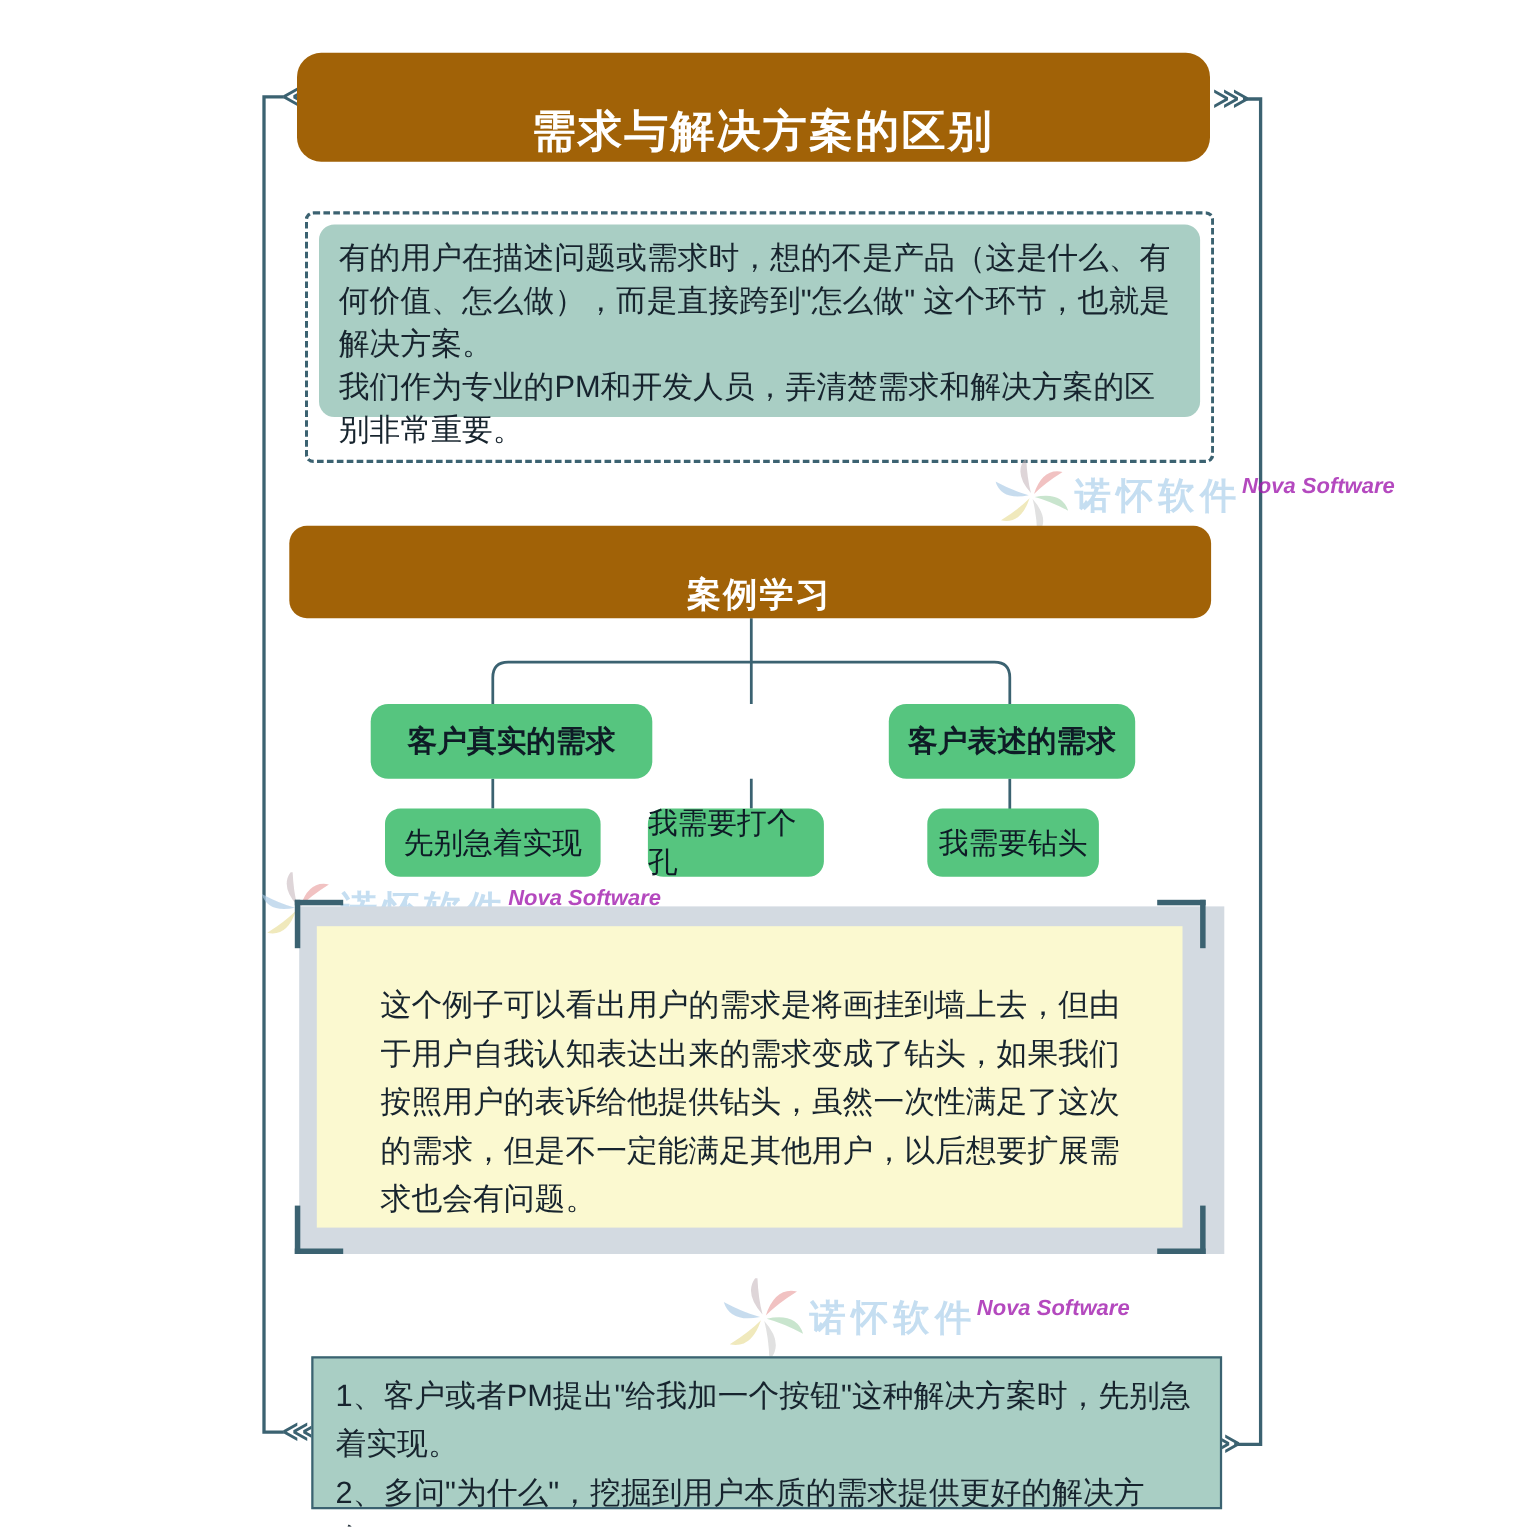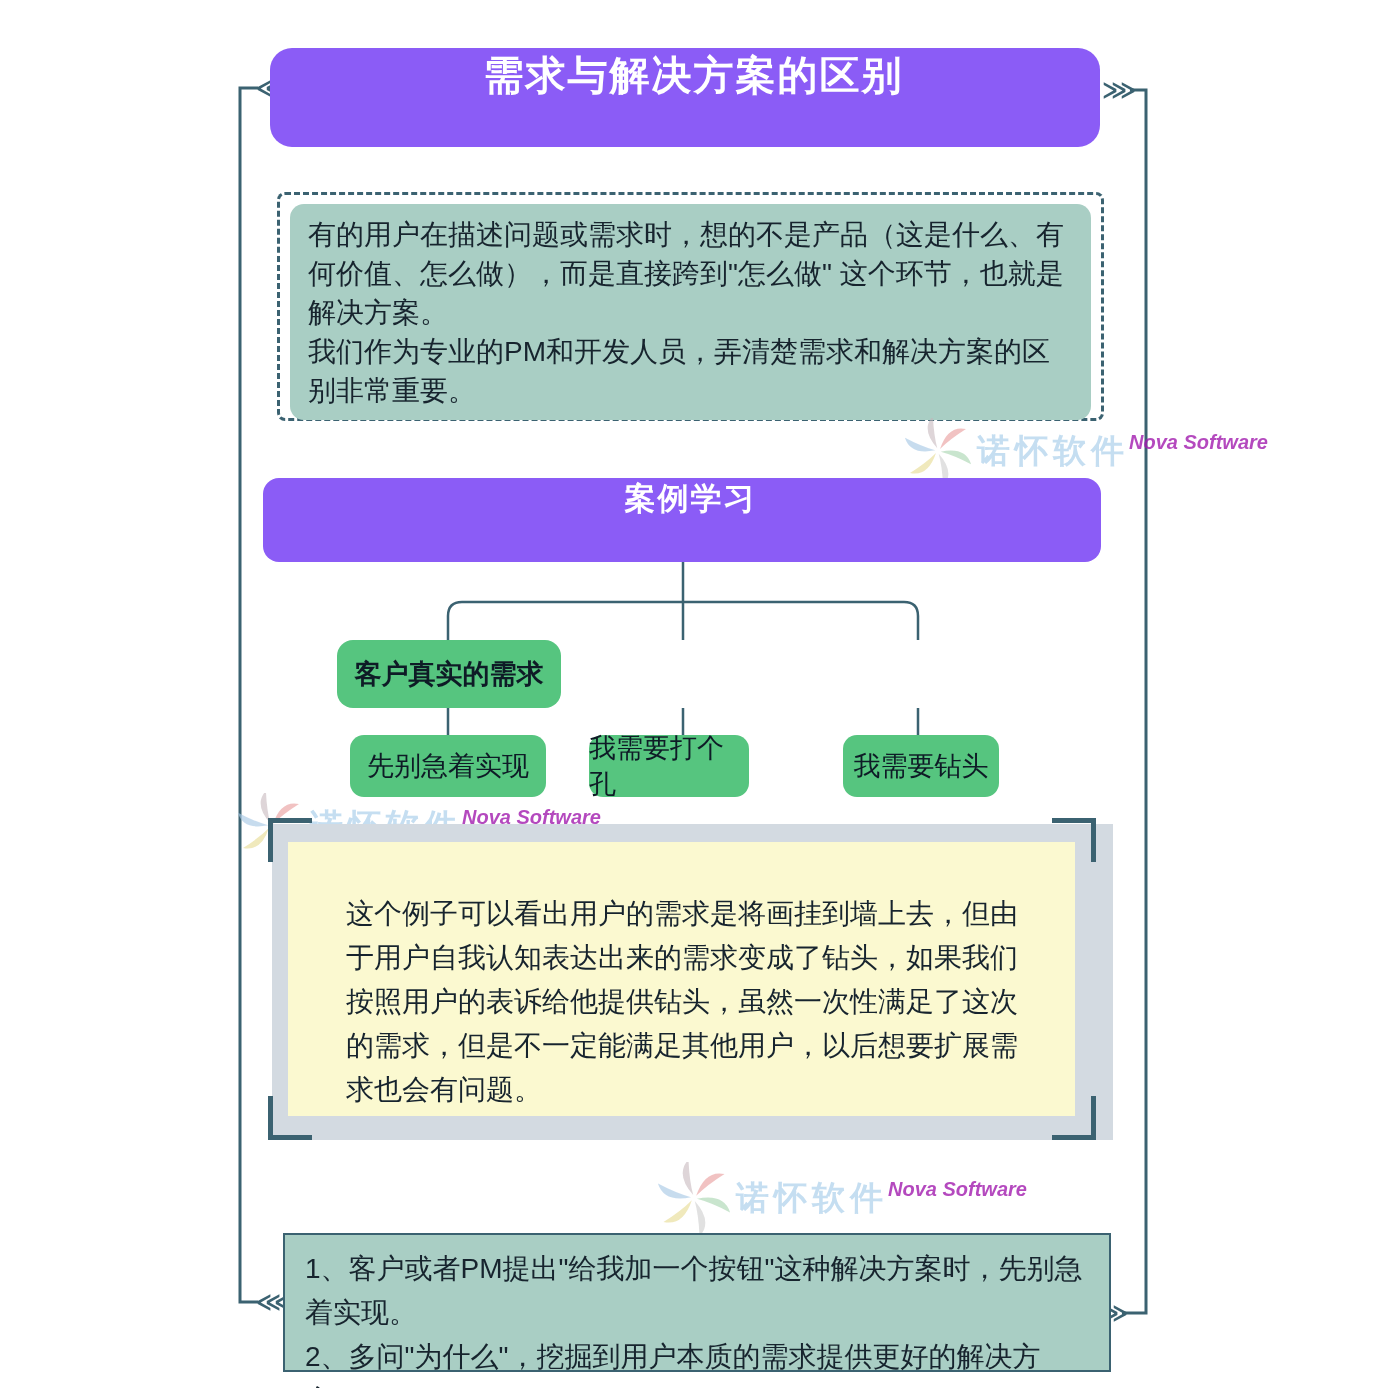--- a/index.html
+++ b/index.html
@@ -1,29 +1,29 @@
 <!DOCTYPE html>
 <html><head>
 <meta charset="utf-8">
 <style>
   html,body{margin:0;padding:0;background:#fff;}
   body{font-family:"Liberation Sans","DejaVu Sans",sans-serif;}
   .stage{position:relative;width:1384px;height:1388px;background:#fff;overflow:hidden;}
   .abs{position:absolute;}
 
   
-  .banner{background:#8b5cf6;color:#fff;display:flex;align-items:flex-start;justify-content:center;
+  .banner{background:#a16207;color:#fff;display:flex;align-items:flex-end;justify-content:center;
           font-weight:bold;box-sizing:border-box;padding-left:17px;}
   .title-banner{left:270px;top:48px;width:830px;height:99px;border-radius:22px;font-size:40px;letter-spacing:2px;}
   .case-banner{left:263px;top:478px;width:838px;height:84px;border-radius:16px;font-size:31px;letter-spacing:2px;}
   .howto-banner{left:285px;top:1150px;width:164px;height:64px;border-radius:14px;font-size:29px;}
 
   
   .intro-note{left:277px;top:192px;width:827px;height:229px;border:3px dashed #3b6271;border-radius:8px;box-sizing:border-box;}
-  .intro-panel{left:290px;top:204px;width:801px;height:216px;background:#a9cec4;border-radius:14px;
+  .intro-panel{left:290px;top:204px;width:801px;height:175px;background:#a9cec4;border-radius:14px;
                box-sizing:border-box;padding:11px 18px;color:#17242e;font-size:28px;line-height:39px;}
 
   
   .gnode{background:#56c57f;color:#0e1b26;display:flex;align-items:center;justify-content:center;box-sizing:border-box;}
   .row1{top:640px;height:68px;border-radius:16px;font-size:27px;font-weight:bold;}
   .row2{top:735px;height:62px;border-radius:14px;font-size:27px;}
 
   
   .gray-frame{left:272px;top:824px;width:841px;height:316px;background:#d3dae1;}
   .yellow-panel{left:288px;top:842px;width:787px;height:274px;background:#fbf9d0;box-sizing:border-box;
@@ -105,22 +105,25 @@
     <div class="wm-txt">
       <span class="wm-cn">诺怀软件</span>
       <span class="wm-en">Nova Software</span>
     </div>
   </div>
 
   <div class="abs banner case-banner">
     <span>案例学习</span>
   </div>
 
-  <div class="abs gnode row1" style="left:337px;width:224px;">
+  <div class="abs gnode row1" style="left:337px;width:256px;">
     <span>客户真实的需求</span>
+  </div>
+  <div class="abs gnode row1" style="left:808px;width:224px;">
+    <span>客户表述的需求</span>
   </div>
 
   <div class="abs gnode row2" style="left:350px;width:196px;">
     <span>先别急着实现</span>
   </div>
   <div class="abs gnode row2" style="left:589px;width:160px;">
     <span>我需要打个孔</span>
   </div>
   <div class="abs gnode row2" style="left:843px;width:156px;">
     <span>我需要钻头</span>

